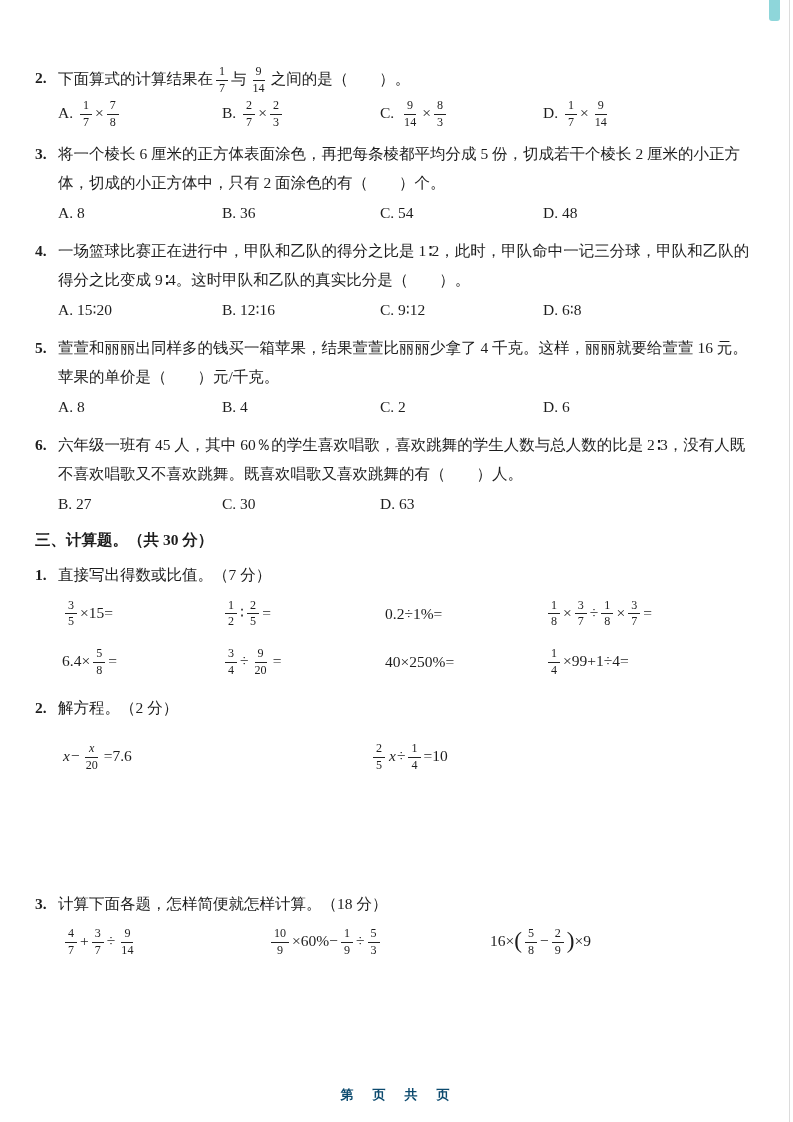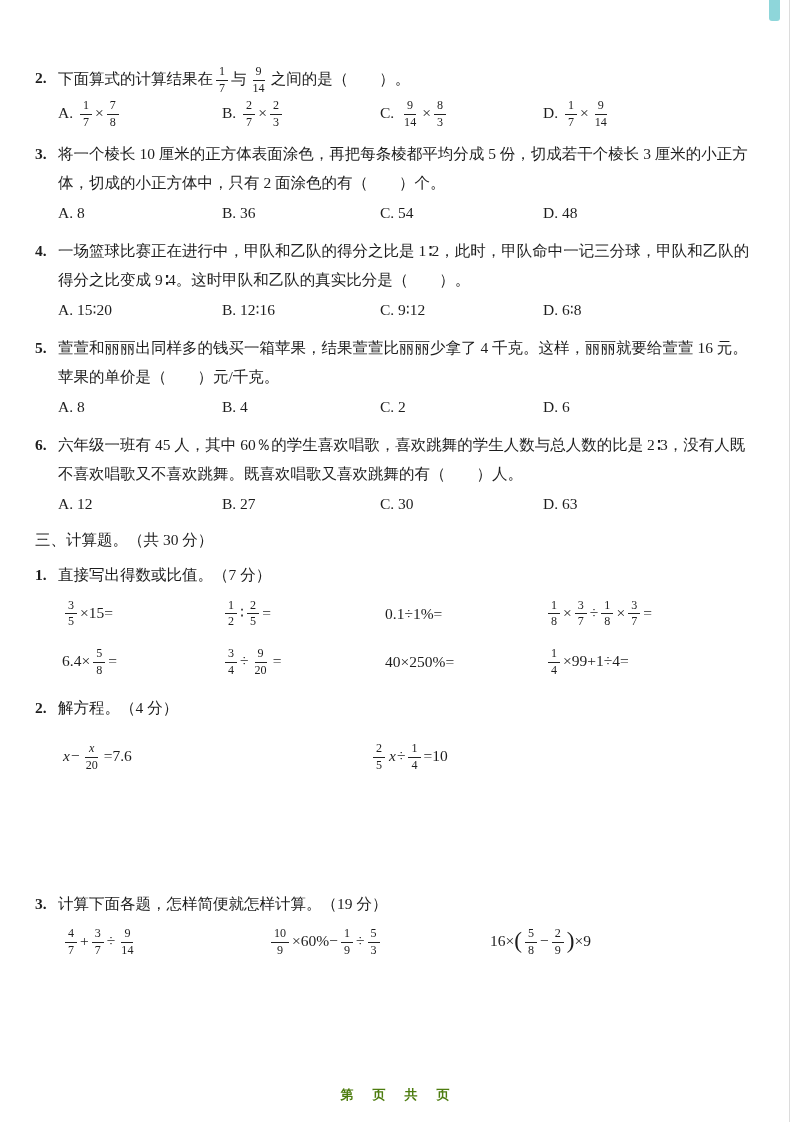--- a/index.html
+++ b/index.html
@@ -14,21 +14,21 @@
   .corner-tab { position:absolute; top:0; right:13px; width:11px; height:21px; border-radius:0 0 3px 3px; }
 
   
   .q { position:relative; padding-left:23px; line-height:1.85; margin-bottom:9px; }
   .q-num { position:absolute; left:0; top:0; font-weight:bold; }
   .q-stem { }
   .opts { display:grid; grid-template-columns:164px 158px 163px 1fr; align-items:center; margin-top:2px; }
   .opt { white-space:nowrap; }
 
   
-  .sec-title { font-weight:normal; margin:8px 0 10px 0; line-height:1.6; }
+  .sec-title { font-weight:bold; margin:8px 0 10px 0; line-height:1.6; }
   .sub-title { position:relative; padding-left:23px; margin-bottom:10px; line-height:1.6; }
   .sub-num { position:absolute; left:0; top:0; font-weight:bold; }
 
   
   .calc-grid { display:grid; grid-template-columns:160px 163px 160px 1fr; row-gap:16px;
                padding-left:27px; margin-bottom:18px; align-items:center; }
   .eq-grid   { display:grid; grid-template-columns:308px 1fr; padding-left:27px; align-items:center;margin-top:20px; }
   .simp-grid { display:grid; grid-template-columns:206px 222px 1fr; padding-left:27px; align-items:center; }
   .expr { white-space:nowrap; }
 
@@ -36,21 +36,21 @@
 
   
   .frac { display:inline-flex; flex-direction:column; align-items:center; vertical-align:middle;
           margin:0 3px; font-size:0.78em; line-height:1.3; text-align:center; }
   .fnum { border-bottom:1.2px solid #222; padding:0 3px; }
   .fden { padding:0 3px; }
   i.var { font-style:italic; padding:0 1px; }
   .bigp { font-size:1.5em; line-height:0; vertical-align:-0.08em; font-weight:400; }
 
   .footer { position:absolute; left:0; bottom:18px; width:100%; text-align:center;
-            font-size:13px; font-weight:bold; letter-spacing:3px; color:#4d7c0f; }
+            font-size:13px; font-weight:bold; letter-spacing:3px; color:#0c4a6e; }
 </style>
 </head>
 <body>
 
 <div class="page">
   <div class="page-edge"></div>
   <div class="corner-tab" style="background: rgb(142, 214, 218);"></div>
 
   <div class="q">
     <span class="q-num">2.</span>
@@ -88,21 +88,21 @@
             <span class="fden">7</span>
           </span>×<span class="frac">
             <span class="fnum">9</span>
             <span class="fden">14</span>
           </span></span>
     </div>
   </div>
 
   <div class="q">
     <span class="q-num">3.</span>
-    <div class="q-stem">将一个棱长 10 厘米的正方体表面涂色，再把每条棱都平均分成 5 份，切成若干个棱长 3 厘米的小正方体，切成的小正方体中，只有 2 面涂色的有（　　）个。</div>
+    <div class="q-stem">将一个棱长 6 厘米的正方体表面涂色，再把每条棱都平均分成 5 份，切成若干个棱长 2 厘米的小正方体，切成的小正方体中，只有 2 面涂色的有（　　）个。</div>
     <div class="opts">
       <span class="opt">A. 8</span>
       <span class="opt">B. 36</span>
       <span class="opt">C. 54</span>
       <span class="opt">D. 48</span>
     </div>
   </div>
 
   <div class="q">
     <span class="q-num">4.</span>
@@ -123,21 +123,20 @@
       <span class="opt">B. 4</span>
       <span class="opt">C. 2</span>
       <span class="opt">D. 6</span>
     </div>
   </div>
 
   <div class="q">
     <span class="q-num">6.</span>
     <div class="q-stem">六年级一班有 45 人，其中 60％的学生喜欢唱歌，喜欢跳舞的学生人数与总人数的比是 2∶3，没有人既不喜欢唱歌又不喜欢跳舞。既喜欢唱歌又喜欢跳舞的有（　　）人。</div>
     <div class="opts">
-      <span class="opt">A. 12</span>
       <span class="opt">B. 27</span>
       <span class="opt">C. 30</span>
       <span class="opt">D. 63</span>
     </div>
   </div>
 
   <div class="sec-title">三、计算题。（共 30 分）</div>
 
   <div class="sub-title">
     <span class="sub-num">1.</span>
@@ -148,21 +147,21 @@
           <span class="fnum">3</span>
           <span class="fden">5</span>
         </span>×15=</span>
     <span class="expr"><span class="frac">
           <span class="fnum">1</span>
           <span class="fden">2</span>
         </span>∶<span class="frac">
           <span class="fnum">2</span>
           <span class="fden">5</span>
         </span>=</span>
-    <span class="expr">0.1÷1%=</span>
+    <span class="expr">0.2÷1%=</span>
     <span class="expr"><span class="frac">
           <span class="fnum">1</span>
           <span class="fden">8</span>
         </span>×<span class="frac">
           <span class="fnum">3</span>
           <span class="fden">7</span>
         </span>÷<span class="frac">
           <span class="fnum">1</span>
           <span class="fden">8</span>
         </span>×<span class="frac">
@@ -182,41 +181,41 @@
         </span>=</span>
     <span class="expr">40×250%=</span>
     <span class="expr"><span class="frac">
           <span class="fnum">1</span>
           <span class="fden">4</span>
         </span>×99+1÷4=</span>
   </div>
 
   <div class="sub-title">
     <span class="sub-num">2.</span>
-    <span>解方程。（4 分）</span>
+    <span>解方程。（2 分）</span>
   </div>
   <div class="eq-grid">
     <span class="expr"><i class="var">x</i>−<span class="frac">
           <span class="fnum"><i class="var">x</i></span>
           <span class="fden">20</span>
         </span>=7.6</span>
     <span class="expr"><span class="frac">
           <span class="fnum">2</span>
           <span class="fden">5</span>
         </span><i class="var">x</i>÷<span class="frac">
           <span class="fnum">1</span>
           <span class="fden">4</span>
         </span>=10</span>
   </div>
 
   <div class="work-space"></div>
 
   <div class="sub-title">
     <span class="sub-num">3.</span>
-    <span>计算下面各题，怎样简便就怎样计算。（19 分）</span>
+    <span>计算下面各题，怎样简便就怎样计算。（18 分）</span>
   </div>
   <div class="simp-grid">
     <span class="expr"><span class="frac">
           <span class="fnum">4</span>
           <span class="fden">7</span>
         </span>+<span class="frac">
           <span class="fnum">3</span>
           <span class="fden">7</span>
         </span>÷<span class="frac">
           <span class="fnum">9</span>

